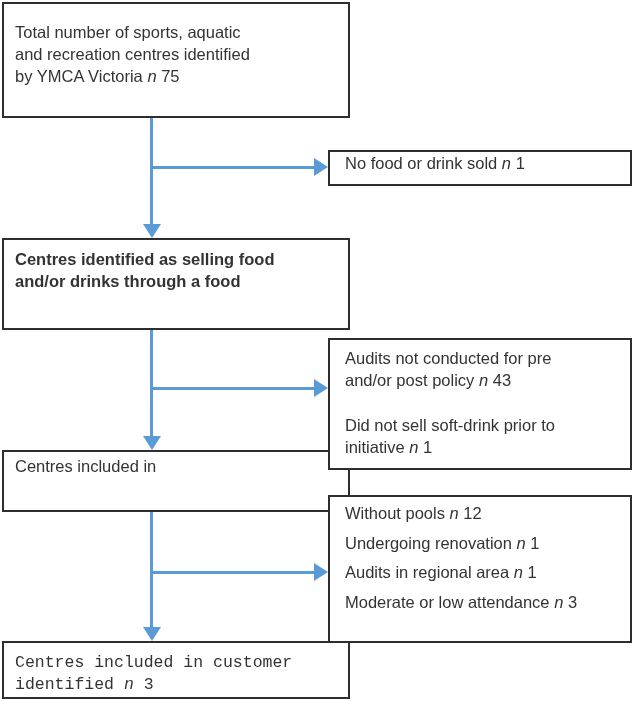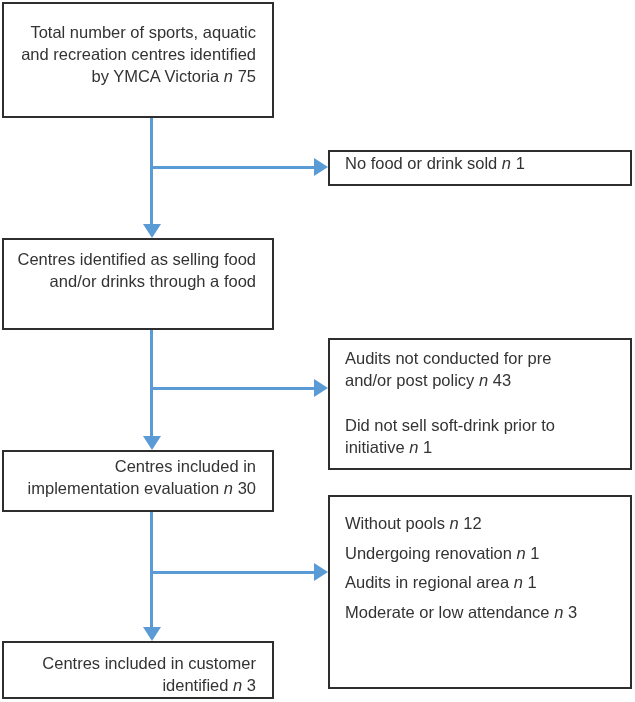--- a/index.html
+++ b/index.html
@@ -5,29 +5,29 @@
   html,body { margin:0; padding:0; background:#ffffff; }
   .canvas {
     position:relative; width:635px; height:702px; background:#ffffff;
     font-family:"Liberation Sans","DejaVu Sans",sans-serif;
     font-size:16.5px; line-height:22px; color:#333333; overflow:hidden;
   }
   .box {
     position:absolute; box-sizing:border-box; background:#ffffff;
     border:2px solid #2e2e2e;
   }
-  .main-box { left:2px; width:272px; padding-left:11px; padding-right:16px;text-align:right; }
+  .main-box { left:2px; width:348px; padding-left:11px; padding-right:16px; }
   #mb0 { top:2px;   height:116px; padding-top:17px; }
-  #mb1 { top:238px; height:92px;  padding-top:8px; }
+  #mb1 { top:238px; height:92px;  padding-top:8px;font-weight:bold; }
   #mb2 { top:450px; height:62px;  padding-top:3px; }
-  #mb3 { top:641px; height:58px;  padding-top:9px; }
+  #mb3 { top:641px; height:58px;  padding-top:9px;font-family:Liberation Mono, monospace; }
   .side-box { left:328px; width:304px; padding-left:15px; padding-right:8px; }
   #sb0 { top:150px; height:36px;  }
   #sb1 { top:338px; height:132px; padding-top:7px; }
-  #sb2 { top:495px; height:194px; padding-top:12px; line-height:29.5px; }
+  #sb2 { top:495px; height:148px; padding-top:2px; line-height:29.5px; }
   .ln { white-space:nowrap; }
   .ln i { font-style:italic; }
   .para-end { margin-bottom:23px; }
 
   .vline { position:absolute; left:150px; width:3px; background:#5b9bd5; }
   #v0 { top:118px; height:106px; }
   #v1 { top:330px; height:106px; }
   #v2 { top:512px; height:115px; }
   .hline { position:absolute; left:151px; height:3px; background:#5b9bd5; }
   #h0 { top:166px; width:163px; }
@@ -57,21 +57,20 @@
     <div class="ln"><span>by YMCA Victoria</span> <i>n</i> <span>75</span></div>
   </div>
 
   <div class="box main-box" id="mb1">
     <div class="ln"><span>Centres identified as selling food</span> <i></i> <span></span></div>
     <div class="ln"><span>and/or drinks through a food</span> <i></i> <span></span></div>
   </div>
 
   <div class="box main-box" id="mb2">
     <div class="ln"><span>Centres included in</span> <i></i> <span></span></div>
-    <div class="ln"><span>implementation evaluation</span> <i>n</i> <span>30</span></div>
   </div>
 
   <div class="box main-box" id="mb3">
     <div class="ln"><span>Centres included in customer</span> <i></i> <span></span></div>
     <div class="ln"><span>identified</span> <i>n</i> <span>3</span></div>
   </div>
 
   <div class="box side-box" id="sb0">
     <div class="ln"><span>No food or drink sold</span> <i>n</i> <span>1</span></div>
   </div>

